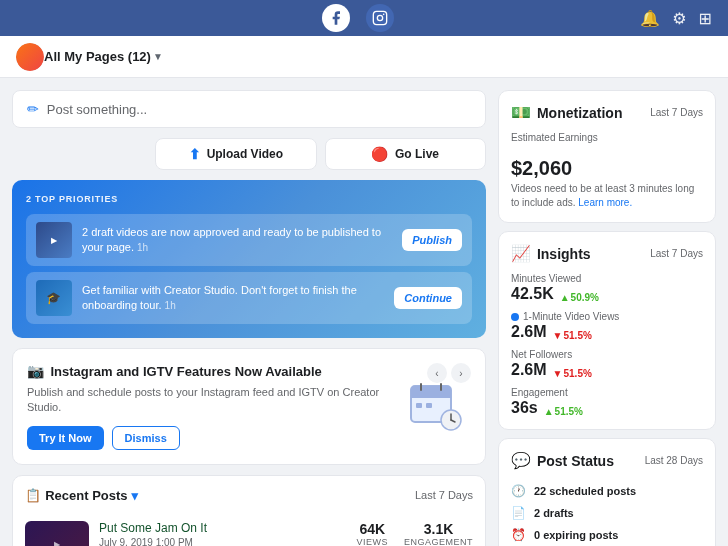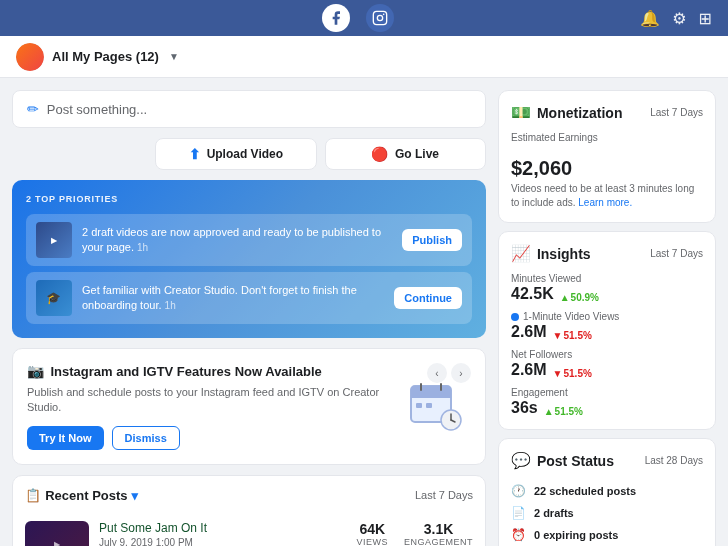--- a/index.html
+++ b/index.html
@@ -23,21 +23,21 @@
 
     
     .subheader {
       background: white;
       height: 42px;
       display: flex;
       align-items: center;
       padding: 0 16px;
       border-bottom: 1px solid #e4e6eb;
     }
-    .page-selector { display: flex; align-items: center; gap: 8px; cursor: pointer; }
+    .page-selector { display: flex; align-items: center; gap: 0; cursor: pointer; }
     .page-avatar { width: 28px; height: 28px; border-radius: 50%; background: #e4e6eb; overflow: hidden; display: flex; align-items: center; justify-content: center; }
     .page-avatar-inner { width: 28px; height: 28px; border-radius: 50%; background: linear-gradient(135deg, #f97316, #ef4444); }
     .page-name { font-weight: 600; font-size: 13px; color: #1c1e21; }
     .dropdown-arrow { font-size: 10px; color: #606770; margin-left: 2px; }
 
     
     .main-layout {
       display: flex;
       height: calc(546px - 78px);
       overflow: hidden;
@@ -122,20 +122,21 @@
     .priority-btn {
       background: white;
       color: #1877f2;
       border: none;
       border-radius: 6px;
       padding: 5px 10px;
       font-size: 11px;
       font-weight: 600;
       cursor: pointer;
       white-space: nowrap;
+      font-style: italic;
     }
 
     
     .instagram-banner {
       background: white;
       border-radius: 10px;
       padding: 14px;
       margin-bottom: 10px;
       border: 1px solid #e4e6eb;
       position: relative;

